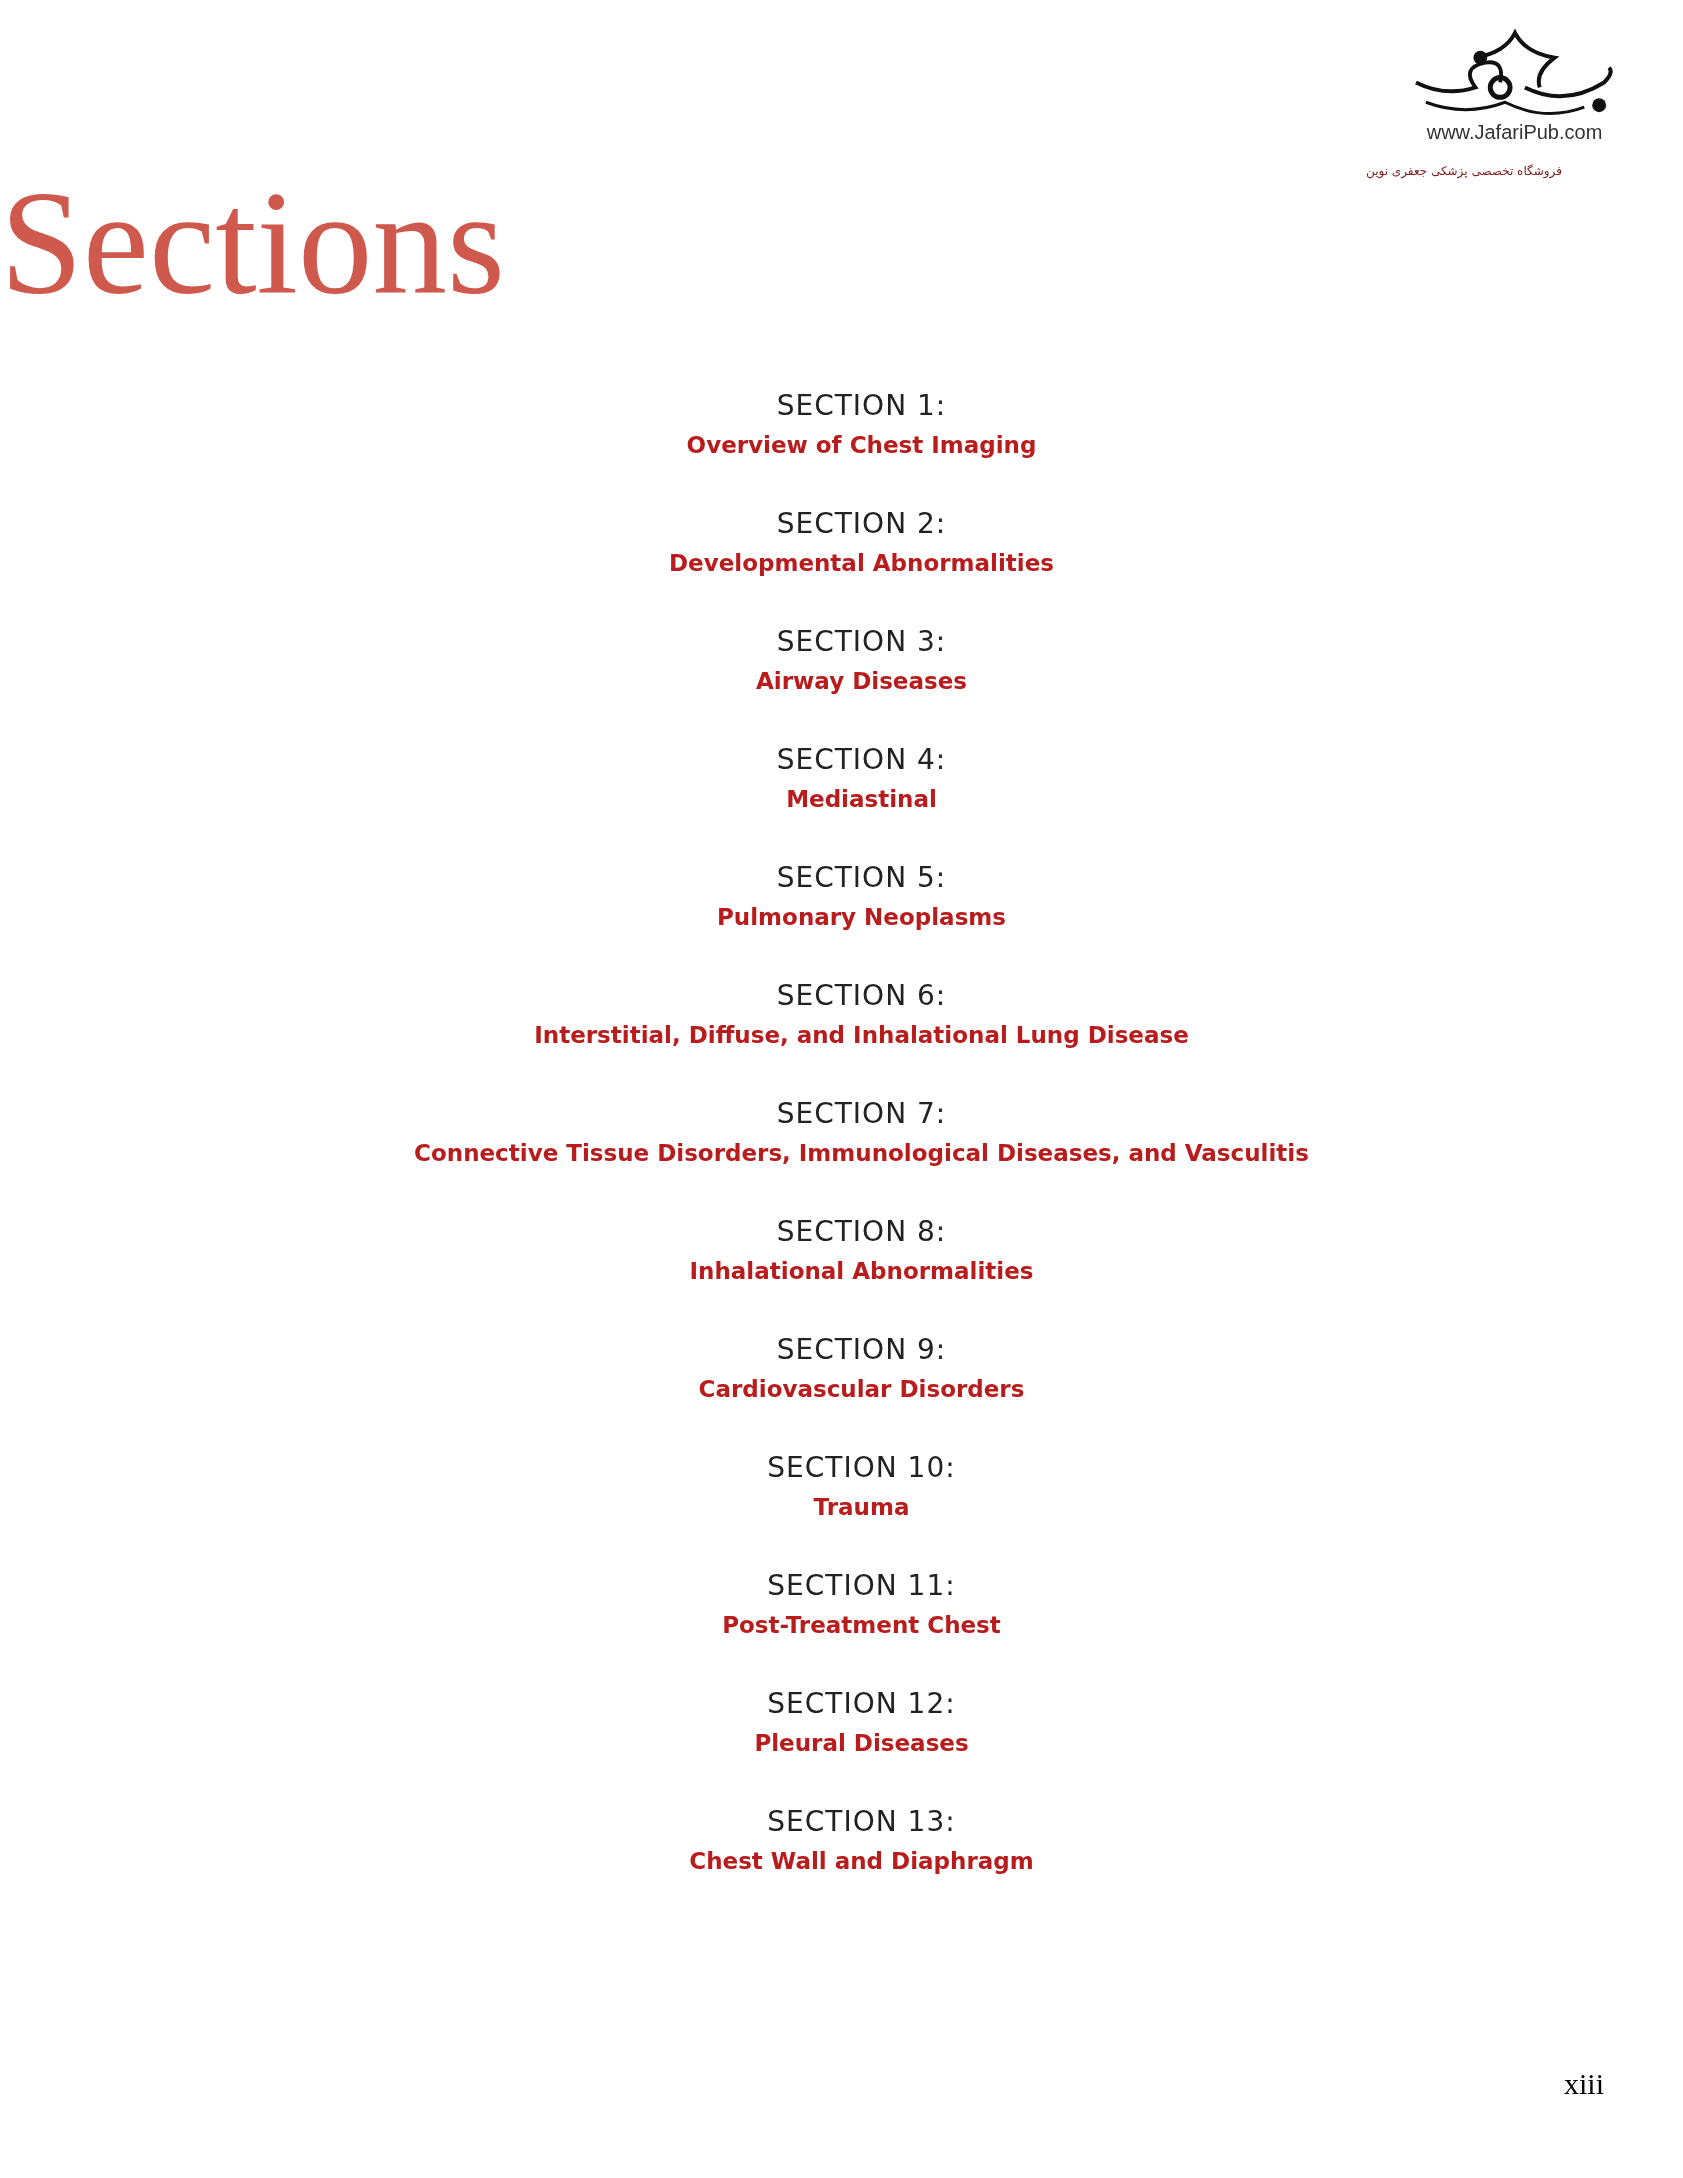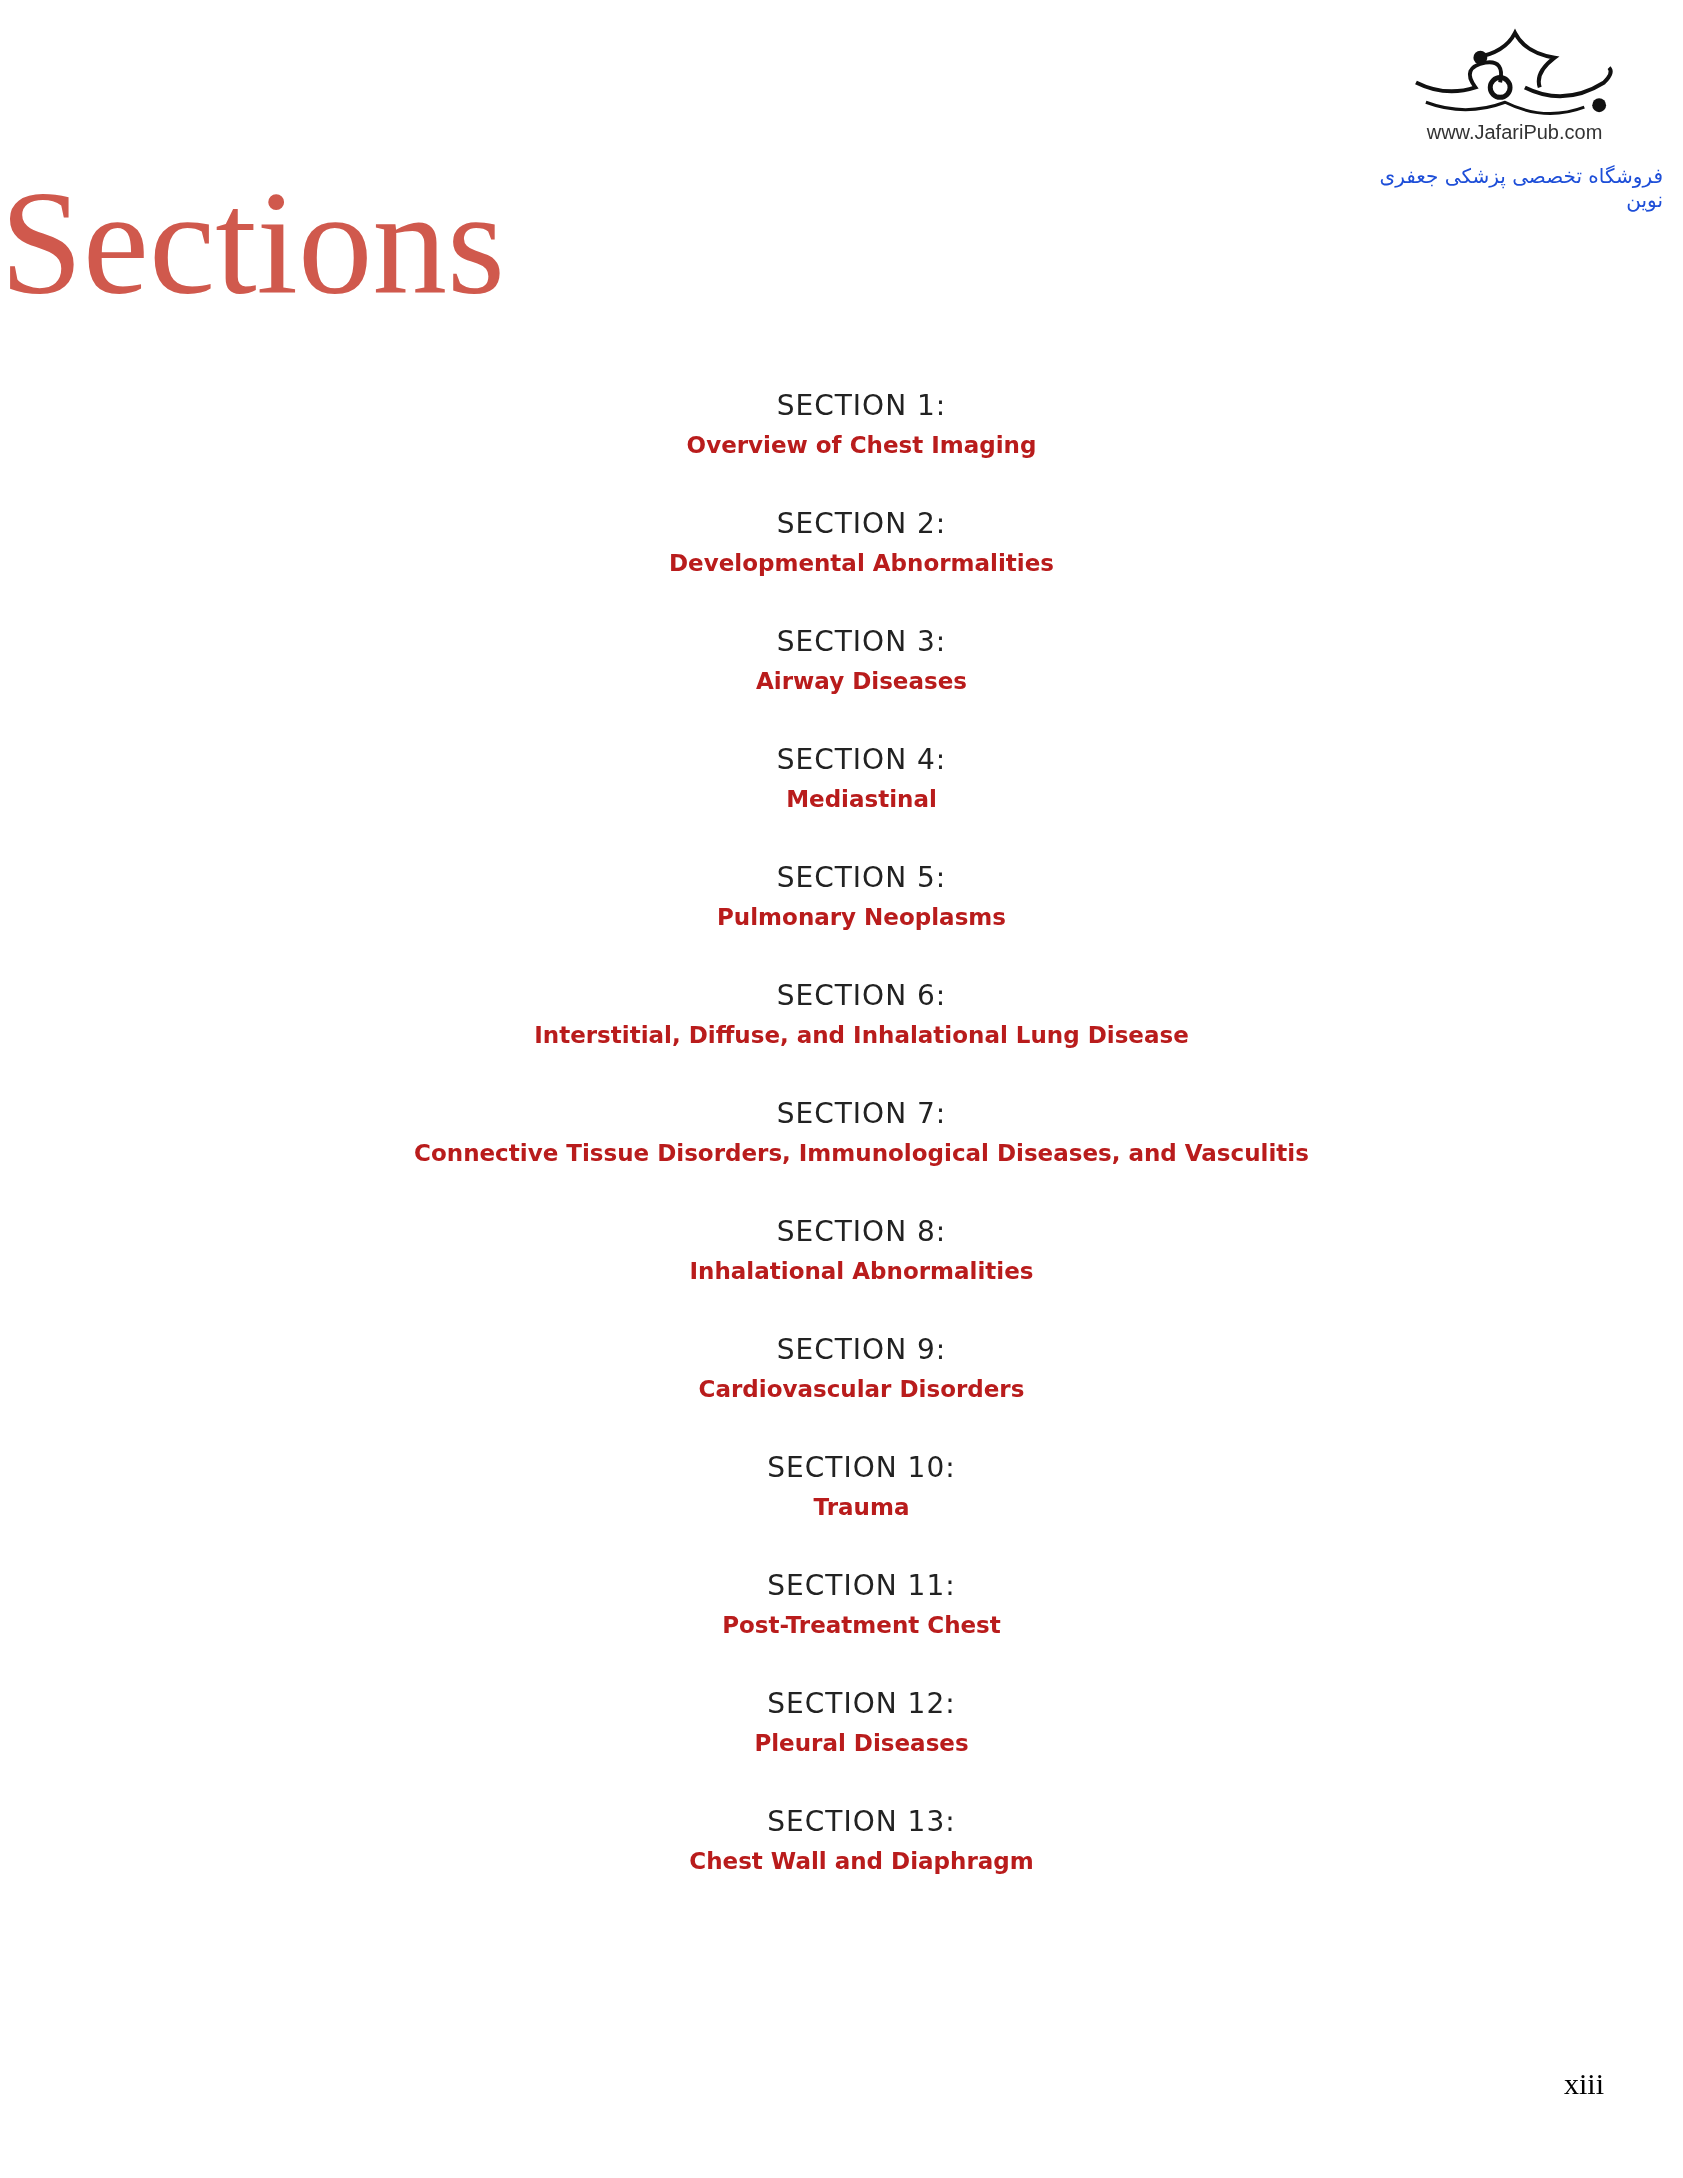--- a/index.html
+++ b/index.html
@@ -1,22 +1,22 @@
 <!DOCTYPE html>
 <html><head>
 <meta charset="utf-8">
 <style>
   html, body { margin: 0; padding: 0; background: #ffffff; }
   body { width: 1683px; height: 2178px; position: relative; overflow: hidden; }
   .logo { position: absolute; left: 1366px; top: 20px; width: 297px; height: 178px; }
   .logo svg { position: absolute; left: 40px; top: 8px; width: 218px; height: 99px; }
   .logo-url { position: absolute; left: 0; width: 297px; top: 101px; text-align: center;
     font-family: "Liberation Sans", sans-serif; font-size: 20px; color: #333; }
-  .logo-fa { position: absolute; left: 0; width: 297px; top: 144px; text-align: right;
-    font-family: "DejaVu Sans", sans-serif; font-size: 20px; color: #1d4ed8; direction: rtl; }
+  .logo-fa { position: absolute; left: 0; width: 297px; top: 144px; text-align: left;
+    font-family: "DejaVu Sans", sans-serif; font-size: 12px; color: #7f1d1d; direction: rtl; }
   .title { position: absolute; left: 0; width: 1683px; top: 168px; text-align: left;
     font-family: "Liberation Serif", serif; font-size: 149px; color: #d0594d; line-height: 1; }
   .sections { position: absolute; left: 0; width: 1683px; top: 388px; padding-left: 20px; }
   .sec { text-align: center; height: 118px; }
   .sec-label { font-family: "DejaVu Sans", sans-serif; font-size: 28px; color: #222; line-height: 36px; letter-spacing: 1px; }
   .sec-title { font-family: "DejaVu Sans", sans-serif; font-size: 23px; font-weight: bold; color: #b91c1c; line-height: 42px; text-align: center; }
   .page-num { position: absolute; left: 1564px; top: 2067px; font-family: "Liberation Serif", serif; font-size: 30px; color: #000000; }
 </style>
 </head>
 <body>

